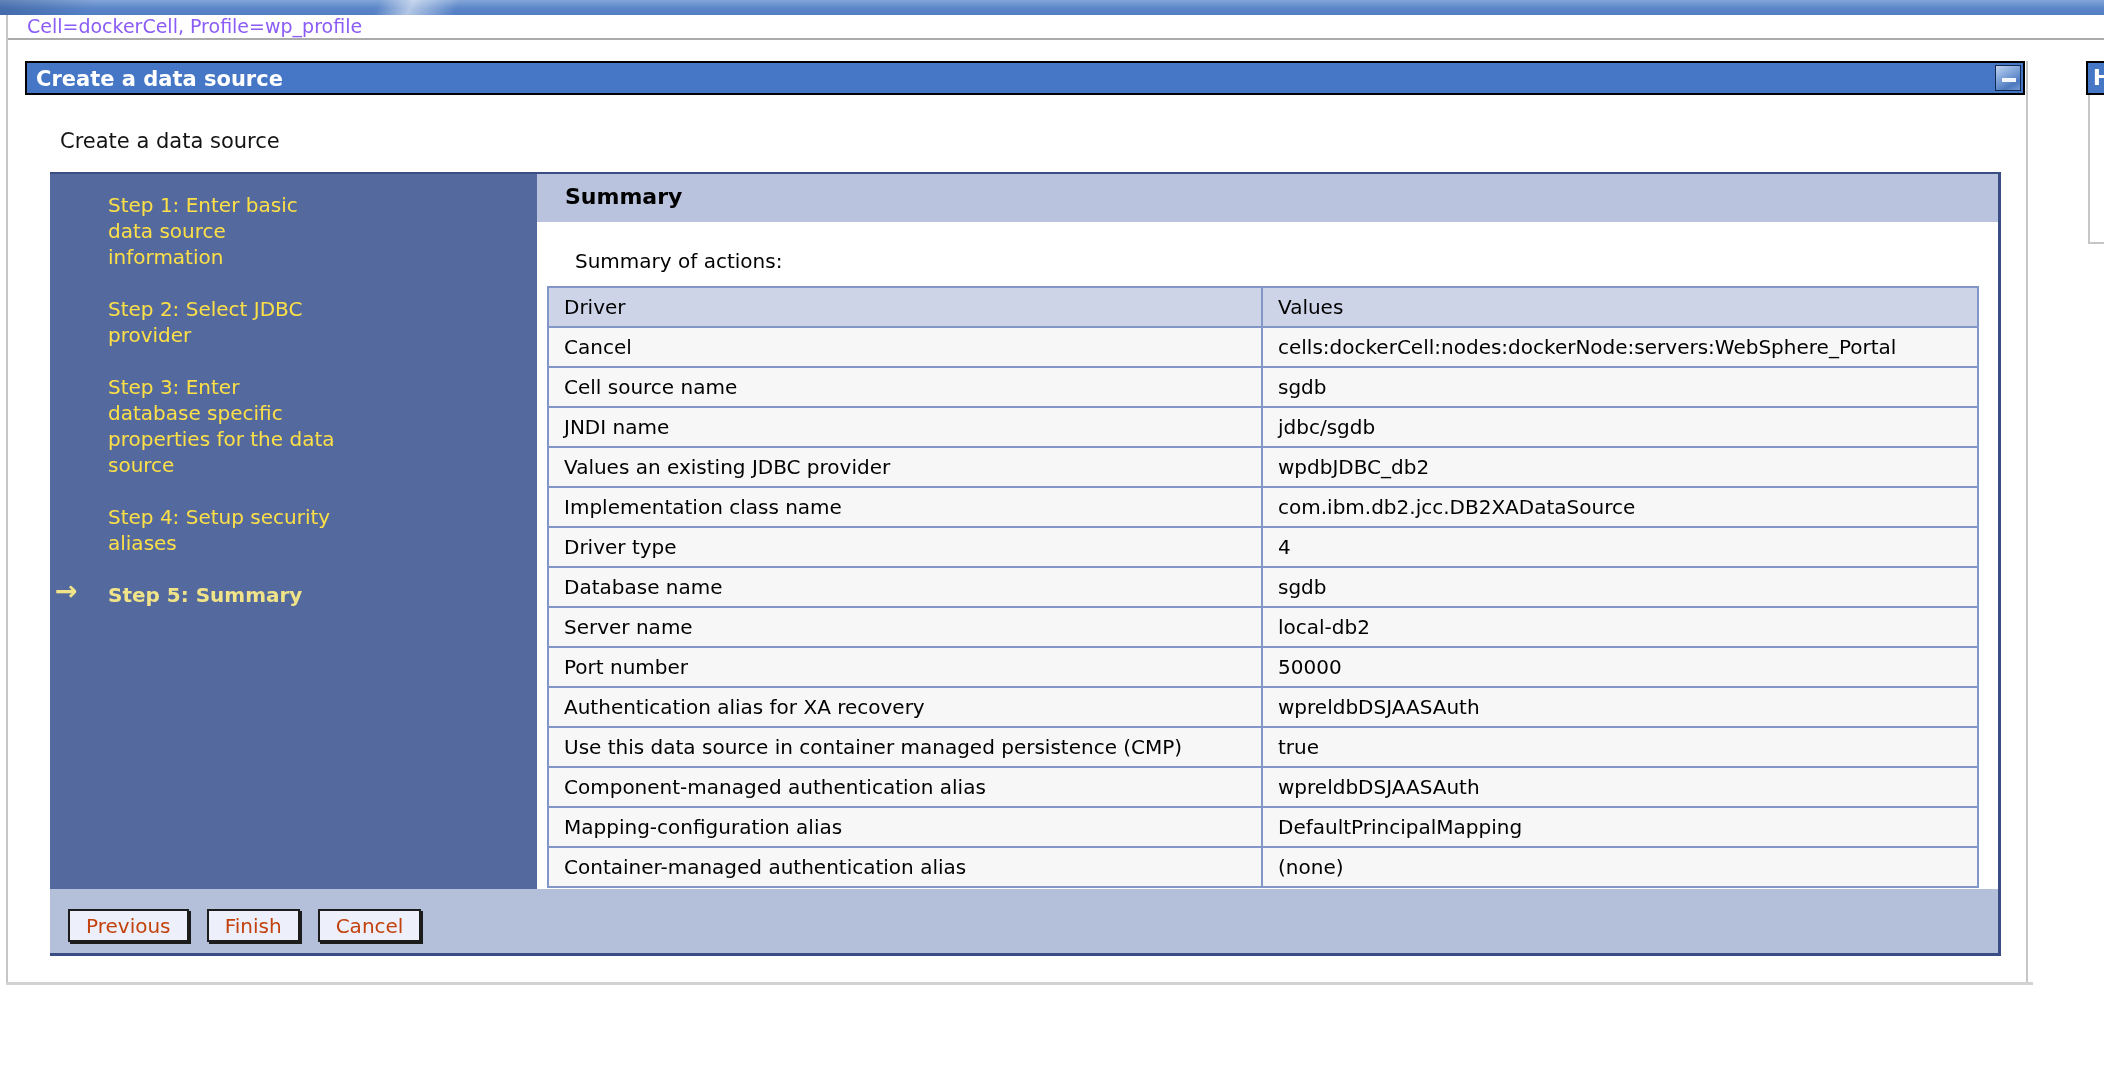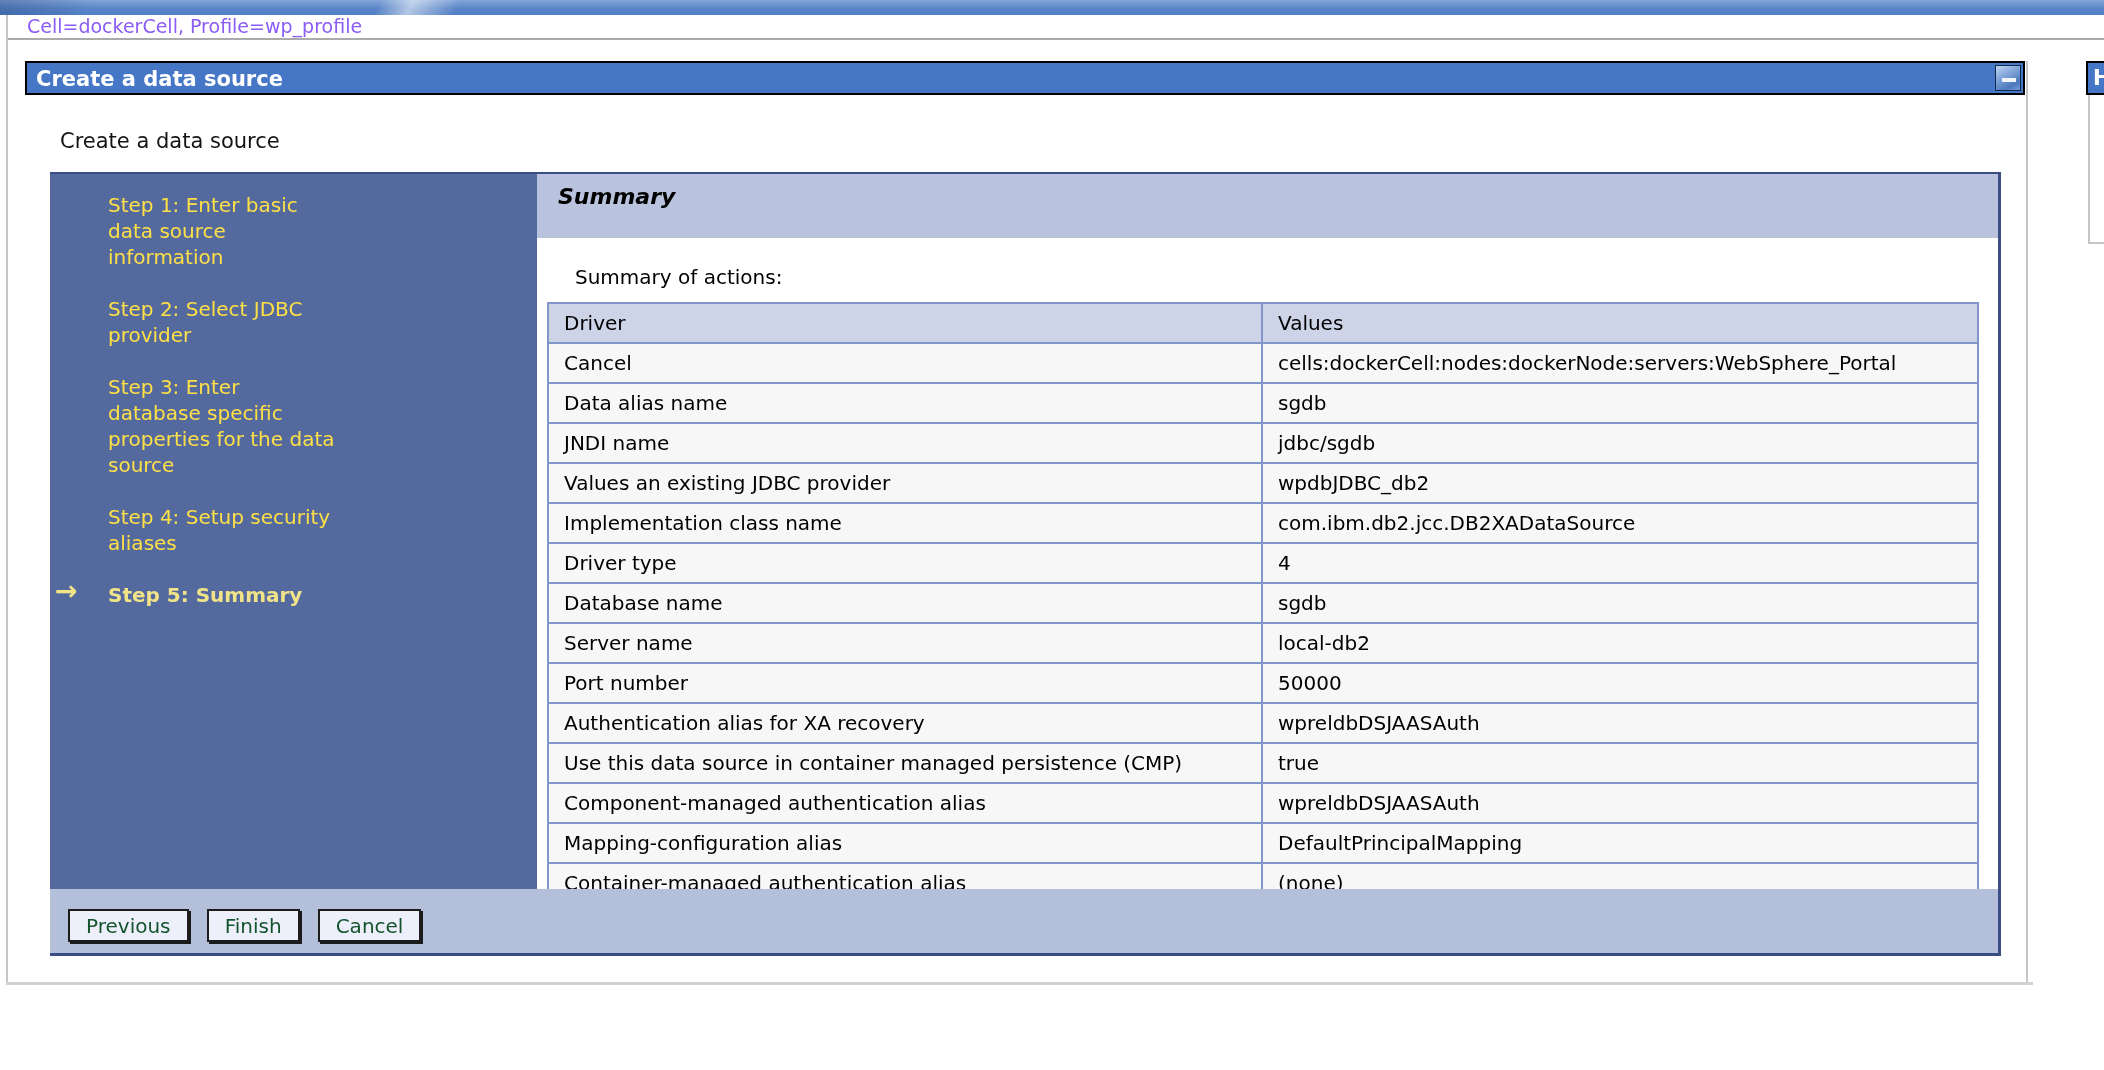--- a/index.html
+++ b/index.html
@@ -43,37 +43,37 @@
           border:solid #3a4d85;border-width:2px 3px 3px 0;}
   .steps{position:absolute;left:0;top:0;width:487px;height:715px;background:#54699e;
          box-sizing:border-box;padding-top:18px;}
   .step{position:relative;width:232px;margin:0 0 26px 0;padding-left:58px;
         font-size:20px;line-height:26px;color:#fde047;}
   .step .lbl{white-space:pre-line;}
   .step.active{color:#f1e488;font-weight:bold;}
   .arrow{position:absolute;left:5px;top:-4px;font-size:27px;font-weight:bold;color:#f1e488;}
 
   .panel{position:absolute;left:487px;top:0;width:1461px;height:715px;background:#fff;}
-  .panel-header{height:64px;background:#b9c3dd;box-sizing:border-box;
-                padding:10px 0 0 21px;font-size:22px;font-weight:bold;font-style:italic;}
+  .panel-header{height:48px;background:#b9c3dd;box-sizing:border-box;
+                padding:10px 0 0 28px;font-size:22px;font-weight:bold;}
   .panel-intro{margin:27px 0 13px 38px;font-size:20px;}
 
   table.summary{border-collapse:collapse;margin-left:10px;width:1432px;table-layout:fixed;
                 font-size:20px;}
   .summary th,.summary td{border:2px solid #8297c8;height:38px;padding:0 10px 0 15px;
                 text-align:left;font-weight:normal;vertical-align:middle;
                 overflow:hidden;white-space:nowrap;}
   .summary th{background:#cdd4e7;}
   .summary td{background:#f7f7f8;}
   .col-opt{width:714px;}
 
   .footer{position:absolute;left:0;bottom:0;width:100%;height:64px;background:#b4c0da;
           box-sizing:border-box;padding:20px 0 0 18px;}
   .btn{height:33px;margin-right:13px;padding:0 16px;font-family:inherit;font-size:20px;
-       color:#14532d;background:#edf0fb;border:2px solid #1c1c1c;box-shadow:2px 2px 0 0 #1c1c1c;
+       color:#c2410c;background:#edf0fb;border:2px solid #1c1c1c;box-shadow:2px 2px 0 0 #1c1c1c;
        cursor:pointer;}
 </style>
 </head>
 <body>
 
 <div class="page">
 
   <div class="topstrip">
     <div class="swoosh"></div>
     <div class="shade"></div>
@@ -131,21 +131,21 @@
             <th>Driver</th>
             <th>Values</th>
           </tr>
         </thead>
         <tbody>
           <tr>
               <td>Cancel</td>
               <td>cells:dockerCell:nodes:dockerNode:servers:WebSphere_Portal</td>
             </tr>
           <tr>
-              <td>Data alias name</td>
+              <td>Cell source name</td>
               <td>sgdb</td>
             </tr>
           <tr>
               <td>JNDI name</td>
               <td>jdbc/sgdb</td>
             </tr>
           <tr>
               <td>Values an existing JDBC provider</td>
               <td>wpdbJDBC_db2</td>
             </tr>

